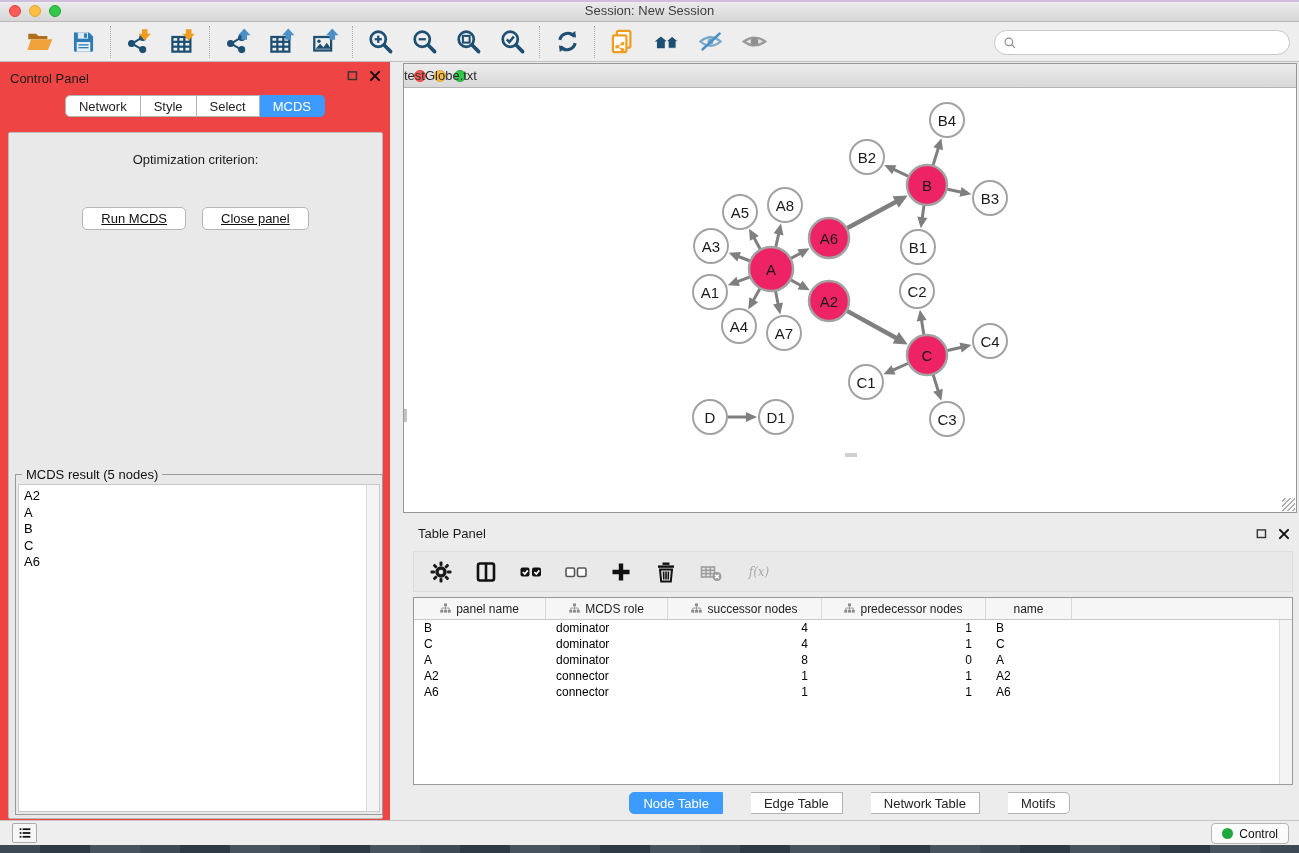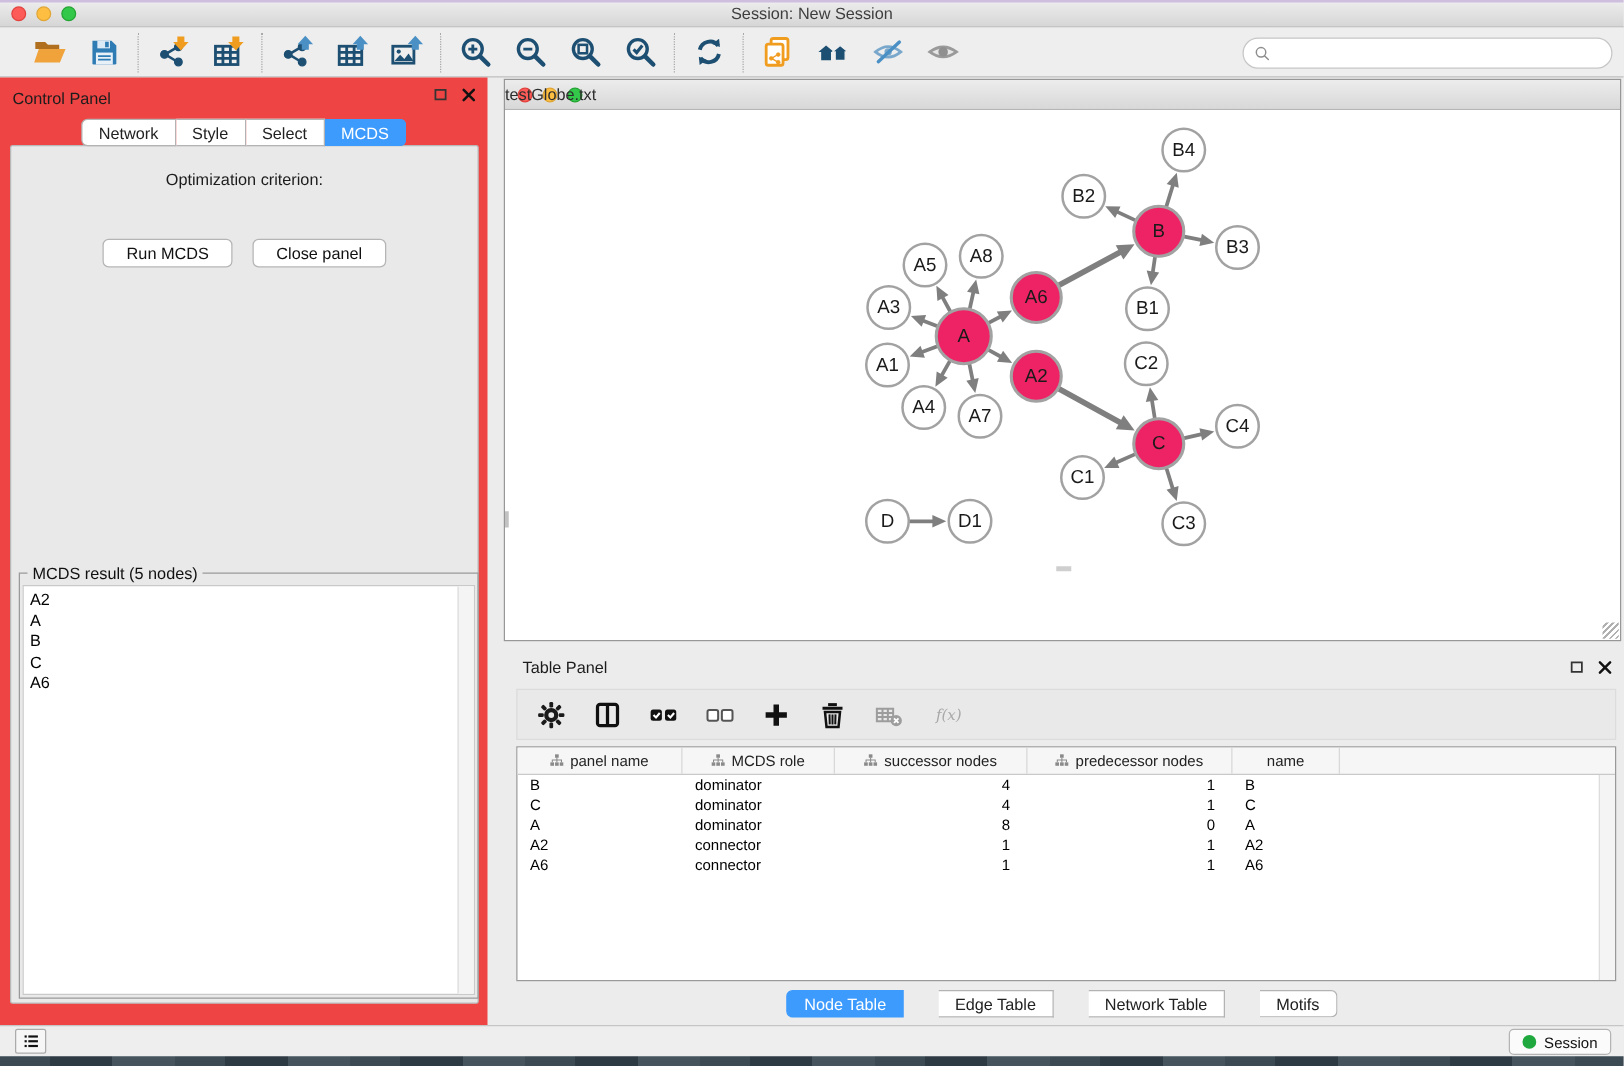--- a/index.html
+++ b/index.html
@@ -26,38 +26,38 @@
   .tb-btn svg { width:27px; height:27px; }
   .search-wrap { position:absolute; right:9px; top:8px; width:296px; height:25px; background:#fff; border:1px solid #c6c6c6; border-radius:13px; display:flex; align-items:center; padding-left:8px; }
   .search-wrap svg { width:14px; height:14px; }
   .search-wrap input { border:none; outline:none; flex:1; height:20px; font-size:13px; background:transparent; font-family:"Liberation Sans",sans-serif; }
 
   
   .control-panel { position:absolute; left:0; top:62px; width:390px; height:758px; background:#ef4444; }
   .cp-title { position:absolute; left:10px; top:9px; font-size:13px; color:#1c1c1c; }
   .panel-icons { position:absolute; right:8px; top:7px; display:flex; gap:8px; align-items:center; }
   .panel-icons svg { width:14px; height:14px; }
-  .cp-box { position:absolute; left:8px; top:54px; width:375px; height:687px; background:#e9e9e9; border:1px solid #b9b9b9; border-radius:2px; }
+  .cp-box { position:absolute; left:8px; top:70px; width:375px; height:687px; background:#e9e9e9; border:1px solid #b9b9b9; border-radius:2px; }
   .cp-tabs { position:absolute; left:0; right:0; top:33px; display:flex; justify-content:center; z-index:3; }
 
   .seg-tabs { display:flex; }
   .seg { border:1px solid #b3b3b3; border-left:none; background:#fff; padding:0 13px; font-size:13px; height:22px; line-height:21px; color:#222; cursor:default; }
   .seg:first-child { border-left:1px solid #b3b3b3; border-radius:5px 0 0 5px; }
   .seg:last-child { border-radius:0 5px 5px 0; }
   .seg.sel { background:#3d9bfd; border-color:#3d9bfd; color:#fff; }
 
   .opt-label { margin-top:19px; text-align:center; font-size:13px; color:#1c1c1c; }
   .dropdown { position:absolute; left:35px; top:40px; width:313px; height:24px; background:#fff; border:1px solid #b8b8b8; border-radius:4px; display:flex; align-items:center; cursor:default; }
   .dropdown .dd-text { flex:1; text-align:center; font-size:13px; color:#111; }
   .dd-stepper { width:20px; height:22px; background:linear-gradient(#5fb0fe,#2e8bf7); border-radius:0 3px 3px 0; display:flex; flex-direction:column; align-items:center; justify-content:center; gap:2px; }
   .dd-stepper i { width:0; height:0; border-left:4px solid transparent; border-right:4px solid transparent; }
   .dd-up { border-bottom:4px solid #fff; }
   .dd-down { border-top:4px solid #fff; }
   .cp-btn-row { position:absolute; left:0; right:0; top:74px; display:flex; justify-content:center; gap:16px; }
-  .btn { background:#fff; border:1px solid #b5b5b5; border-radius:5px; height:23px; padding:0 18px; font-size:13px; color:#111; line-height:21px; cursor:default; }
+  .btn { background:#fff; border:1px solid #b5b5b5; border-radius:5px; height:23px; padding:0 18px; font-size:13px; color:#111; line-height:21px; cursor:default;text-decoration:underline; }
 
   .fieldset { position:absolute; left:6px; width:368px; top:341px; height:341px; border:1px solid #9a9a9a; }
   .fieldset .legend { position:absolute; left:6px; top:-8px; background:#e9e9e9; padding:0 4px; font-size:13px; color:#111; }
   .result-list { position:absolute; left:2px; right:2px; top:9px; bottom:2px; background:#fff; border:1px solid #c9c9c9; overflow:hidden; }
   .result-scroll { position:absolute; right:0; top:0; bottom:0; width:13px; background:#f4f4f4; border-left:1px solid #ddd; }
   .result-items { padding:3px 0 0 5px; font-size:13px; line-height:16.5px; color:#000; }
 
   
   .net-window { position:absolute; left:403px; top:63px; width:894px; height:450px; border:1px solid #979797; background:#fff; }
   .net-titlebar { position:relative; height:24px; background:linear-gradient(#ececec,#d8d8d8); border-bottom:1px solid #b4b4b4; }
@@ -698,16 +698,16 @@
           <rect x="8.5" y="5" width="11.5" height="2.6"></rect>
           <rect x="4" y="10.7" width="2.6" height="2.6"></rect>
           <rect x="8.5" y="10.7" width="11.5" height="2.6"></rect>
           <rect x="4" y="16.4" width="2.6" height="2.6"></rect>
           <rect x="8.5" y="16.4" width="11.5" height="2.6"></rect>
         </g>
       </svg>
   </div>
   <div class="memory-btn">
     <span class="mem-dot"></span>
-    <span>Session</span>
+    <span>Control</span>
   </div>
 </div>
 <div class="bottom-strip"></div>
 
 </body></html>

